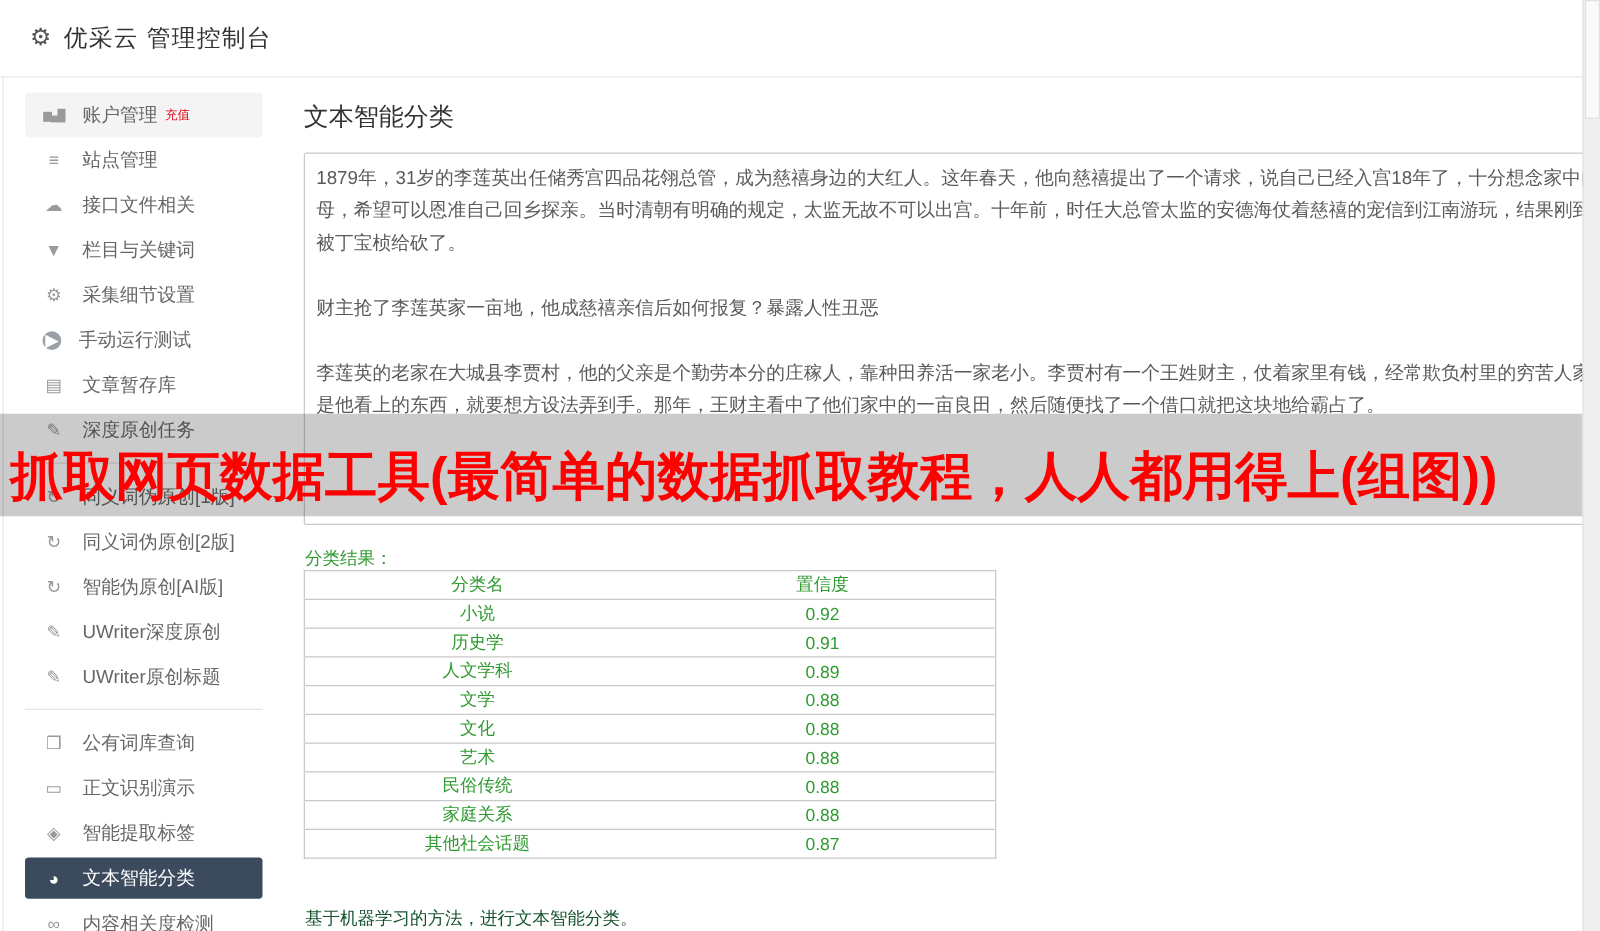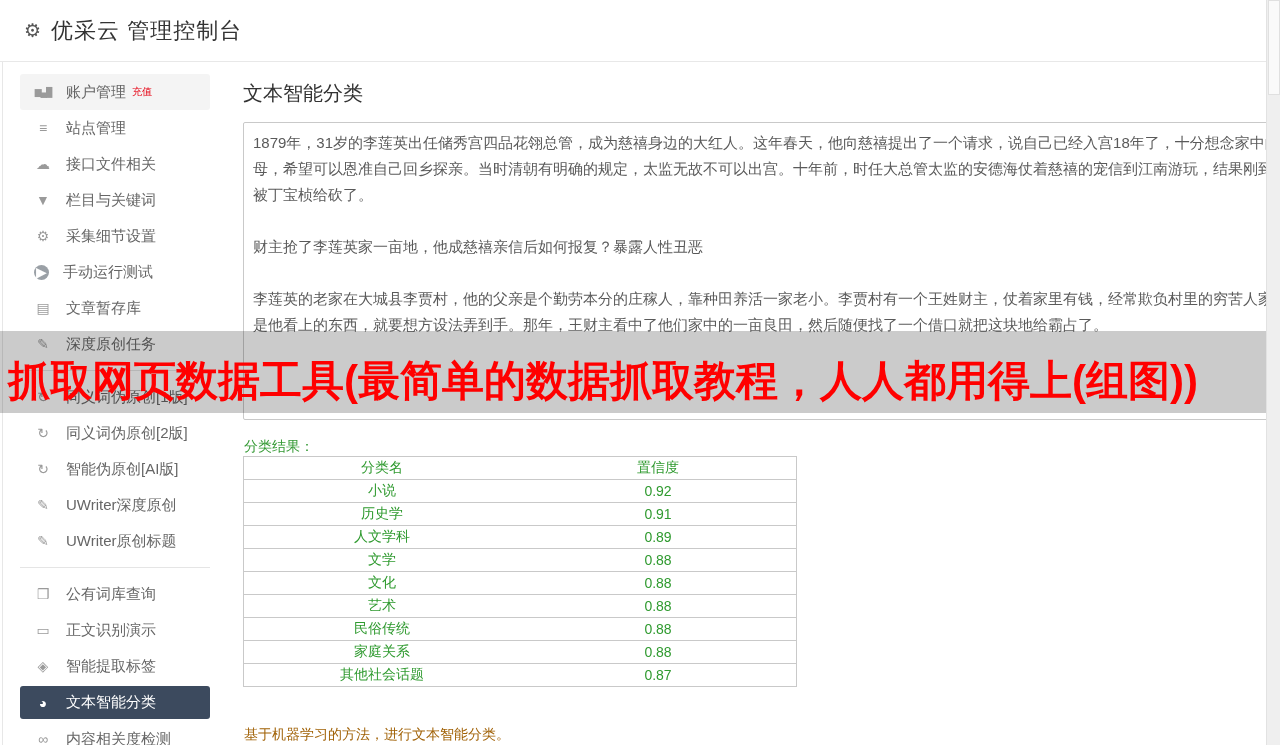--- a/index.html
+++ b/index.html
@@ -4,21 +4,21 @@
 <style>
   * { margin:0; padding:0; box-sizing:border-box; }
   html,body { width:1280px; height:745px; overflow:hidden; background:#fff;
     font-family:"Liberation Sans","DejaVu Sans",sans-serif; }
   #app { position:relative; width:1280px; height:745px; background:#fff; overflow:hidden; }
 
   
   .header { position:absolute; left:0; top:0; width:1280px; height:62px; background:#fff;
     border-bottom:1px solid #e8e8e8; display:flex; align-items:center; padding-left:24px; }
   .header .gear { font-size:19px; color:#555; margin-right:10px; }
-  .header .title { font-size:22px; color:#333; letter-spacing:1px; }
+  .header .title { font-size:19px; color:#333; letter-spacing:1px; }
 
   .left-edge-line { position:absolute; left:2px; top:62px; bottom:0; width:1px; background:#e7e7e7; }
 
   
   .sidebar { position:absolute; left:20px; top:74px; width:190px; }
   .side-item { height:36px; display:flex; align-items:center; padding-left:14px; cursor:pointer;
     color:#666; font-size:15px; border-radius:3px; }
   .side-item .icn { width:18px; margin-right:14px; color:#9a9a9a; font-size:14px; text-align:center; flex:0 0 18px; }
   .side-item.hl { background:#f4f4f4; }
   .side-item.sel { background:#3c4a5e; color:#fff; height:33px; margin:2px 0; }
@@ -41,21 +41,21 @@
   .tb-arrow { position:absolute; left:0; width:17px; height:17px; color:#8a8a8a; font-size:7px;
     text-align:center; line-height:17px; }
   .tb-arrow.up { top:0; } .tb-arrow.down { bottom:0; }
   .tb-thumb { position:absolute; left:1px; top:18px; width:15px; height:68px; background:#c4c4c4; border-radius:2px; }
 
   .results-label { position:absolute; left:244px; top:438px; font-size:14px; color:#339933; }
   .cls-table { position:absolute; left:243px; top:456px; width:554px; border-collapse:collapse;
     font-size:14px; color:#2f9a2f; text-align:center; }
   .cls-table td, .cls-table th { border-top:1px solid #c9c9c9; height:23px; font-weight:400; padding:0; }
   .cls-table { border:1px solid #c9c9c9; }
-  .footer-note { position:absolute; left:244px; top:726px; font-size:14px; color:#a16207; }
+  .footer-note { position:absolute; left:244px; top:726px; font-size:14px; color:#14532d; }
 
   
   .band { position:absolute; left:0; top:331px; width:1266px; height:82px;
     background:rgba(20,20,20,0.22); z-index:40; display:flex; align-items:flex-end; overflow:hidden;text-align:center; }
   .band-text { color:#ff0000; font-weight:bold; font-size:42px; white-space:nowrap;
     padding:0 0 4px 8px; letter-spacing:0; }
 
   
   .page-scroll { position:absolute; right:0; top:0; width:14px; height:745px; background:#efefef;
     border-left:1px solid #e2e2e2; z-index:60; }

